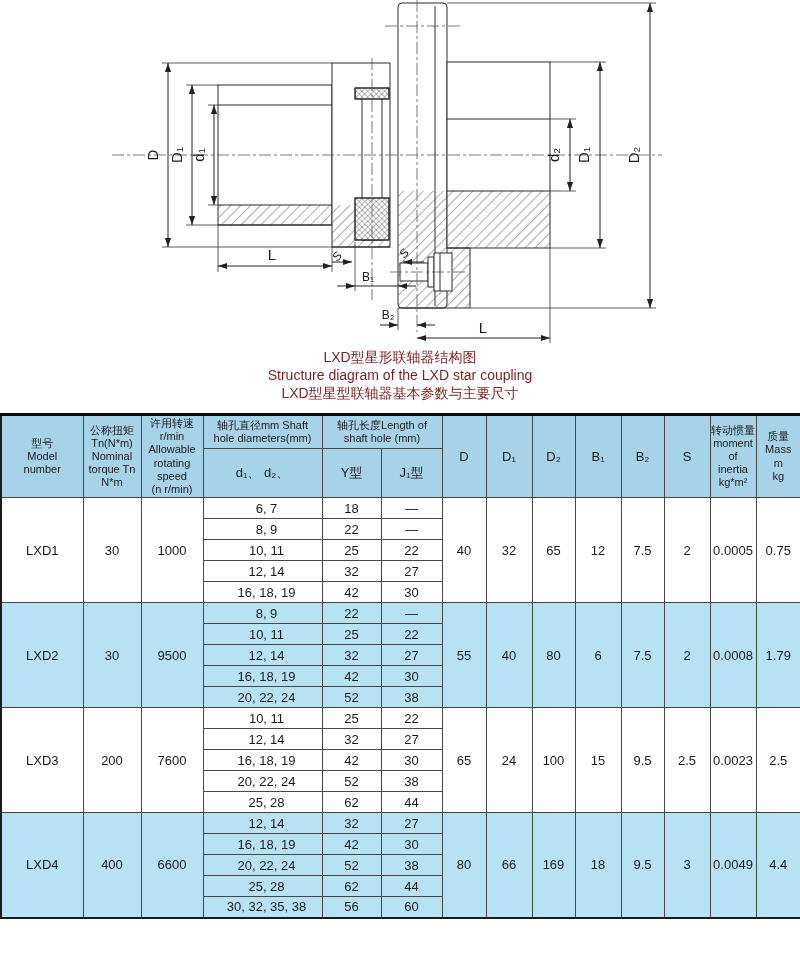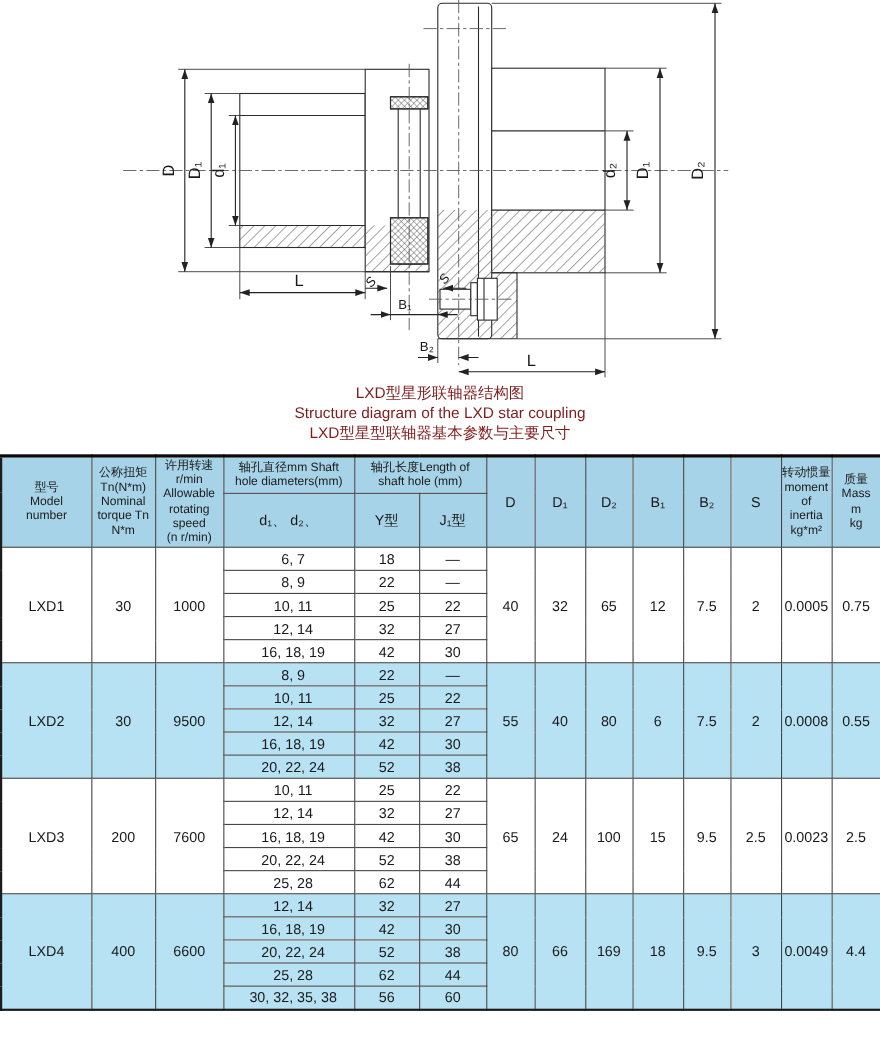--- a/index.html
+++ b/index.html
@@ -255,21 +255,21 @@
         <td class="dia">8, 9</td>
         <td>22</td>
         <td>—</td>
         <td rowspan="5">55</td>
         <td rowspan="5">40</td>
         <td rowspan="5">80</td>
         <td rowspan="5">6</td>
         <td rowspan="5">7.5</td>
         <td rowspan="5">2</td>
         <td rowspan="5">0.0008</td>
-        <td rowspan="5">0.55</td>
+        <td rowspan="5">1.79</td>
       </tr>
       <tr>
           <td class="dia">10, 11</td>
           <td>25</td>
           <td>22</td>
         </tr>
       <tr>
           <td class="dia">12, 14</td>
           <td>32</td>
           <td>27</td>

